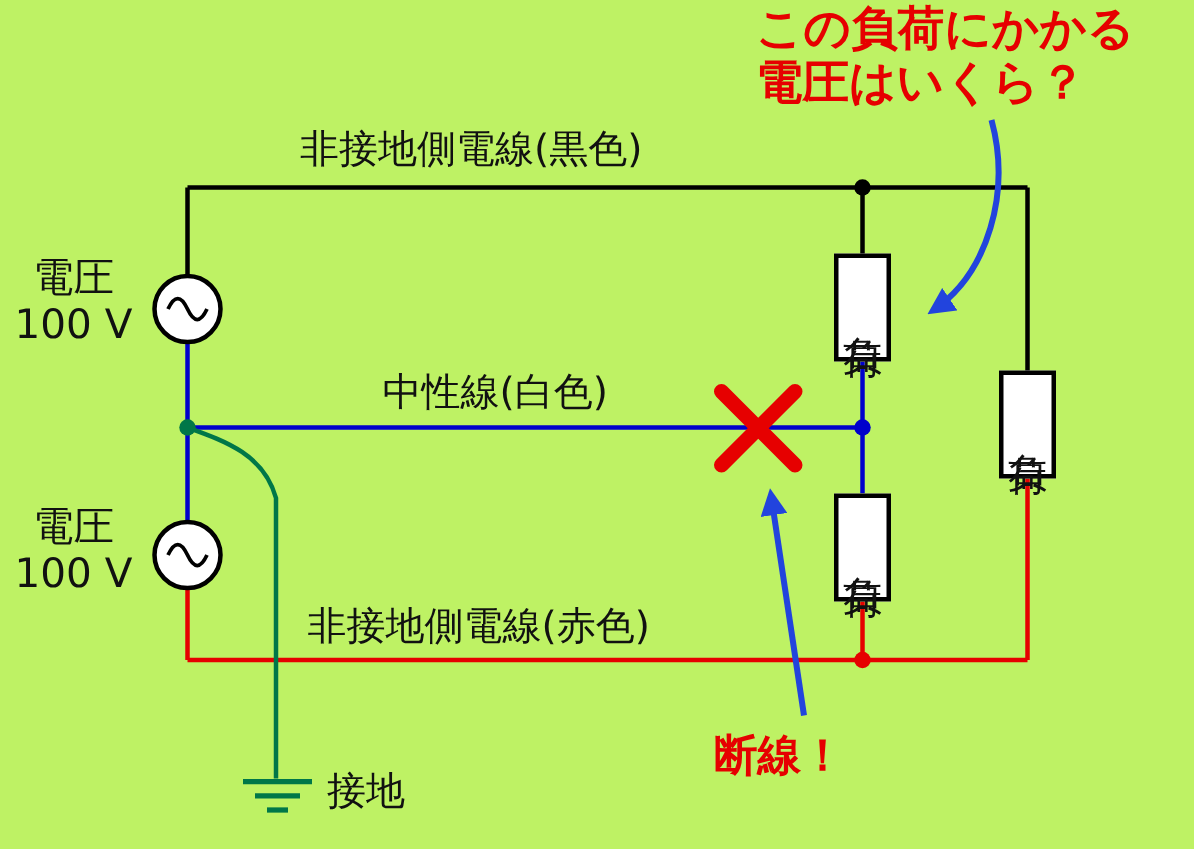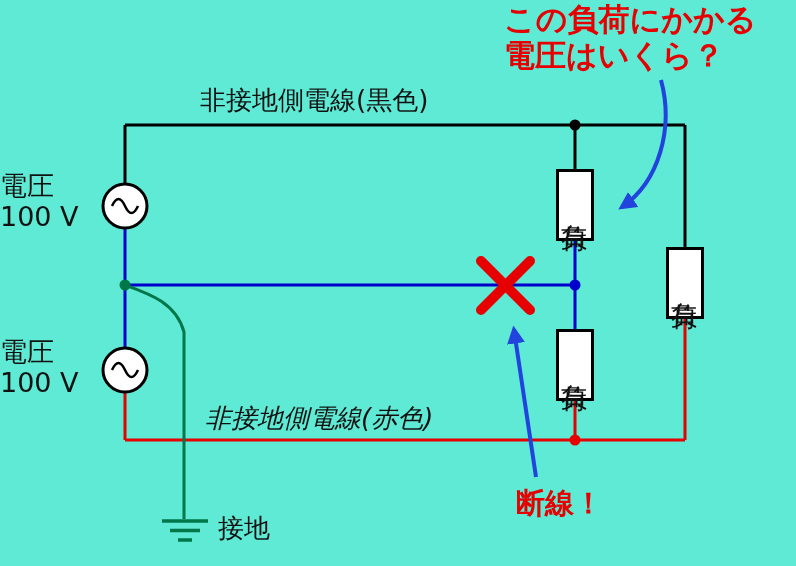--- a/index.html
+++ b/index.html
@@ -1,21 +1,21 @@
 <!DOCTYPE html>
 <html><head>
 <meta charset="utf-8">
 <style>
   * { margin: 0; padding: 0; box-sizing: border-box; }
   html, body { background: #ffffff; }
   .canvas {
     position: relative;
     width: 796px;
     height: 566px;
-    background: #5eead4;
+    background: #bef264;
     font-family: "DejaVu Sans", "Liberation Sans", sans-serif;
     overflow: hidden;
   }
   .canvas svg { position: absolute; left: 0; top: 0; }
   .lbl {
     position: absolute;
     color: #111111;
     font-size: 26px;
     white-space: nowrap;
     line-height: 1.1;
@@ -27,20 +27,21 @@
     color: #e60000;
     font-size: 31px;
     font-weight: bold;
     line-height: 1.15;
     white-space: nowrap;
   }
   .src-lbl {
     position: absolute;
     left: 0px;
     width: 98px;
+    text-align: center;
     color: #111111;
     font-size: 27px;
     line-height: 1.15;
   }
   .src-lbl.top { top: 170px; }
   .src-lbl.bottom { top: 336px; }
   .load-box {
     position: absolute;
     width: 38px;
     height: 72px;
@@ -53,30 +54,30 @@
     color: #111111;
     writing-mode: vertical-rl;
     text-orientation: upright;
     letter-spacing: 2px;
   }
   .load-top    { left: 556px; top: 169px; }
   .load-bottom { left: 556px; top: 329px; }
   .load-right  { left: 666px; top: 247px; }
   .break-lbl {
     position: absolute;
-    left: 516px;
+    left: 476px;
     top: 484px;
     color: #e60000;
     font-size: 29px;
     font-weight: bold;
     white-space: nowrap;
   }
   .top-wire-label    { left: 200px; top: 86px;  }
   .neutral-label     { left: 255px; top: 248px; }
-  .bottom-wire-label { left: 205px; top: 404px; font-style: italic; }
+  .bottom-wire-label { left: 205px; top: 404px; }
   .ground-lbl        { left: 218px; top: 514px; font-size: 26px; }
 </style>
 </head>
 <body>
 
 <div class="canvas">
 
   <svg width="796" height="566" viewBox="0 0 796 566">
     <defs>
       <marker id="arrowBlue" viewBox="0 0 10 10" refX="7.5" refY="5" markerWidth="4.5" markerHeight="4.5" orient="auto-start-reverse">
@@ -135,20 +136,21 @@
     <path d="M536 477 L514 330" stroke="#2244dd" stroke-width="4" fill="none" marker-end="url(#arrowBlue)"></path>
     <path d="M661 80 C674 128 659 182 622 207" stroke="#2244dd" stroke-width="4" fill="none" marker-end="url(#arrowBlue)"></path>
   </svg>
 
   <div class="q">
     <div>この負荷にかかる</div>
     <div>電圧はいくら？</div>
   </div>
 
   <div class="lbl top-wire-label">非接地側電線(黒色)</div>
+  <div class="lbl neutral-label">中性線(白色)</div>
   <div class="lbl bottom-wire-label">非接地側電線(赤色)</div>
 
   <div class="src-lbl top">
     <div>電圧</div>
     <div>100 V</div>
   </div>
   <div class="src-lbl bottom">
     <div>電圧</div>
     <div>100 V</div>
   </div>

